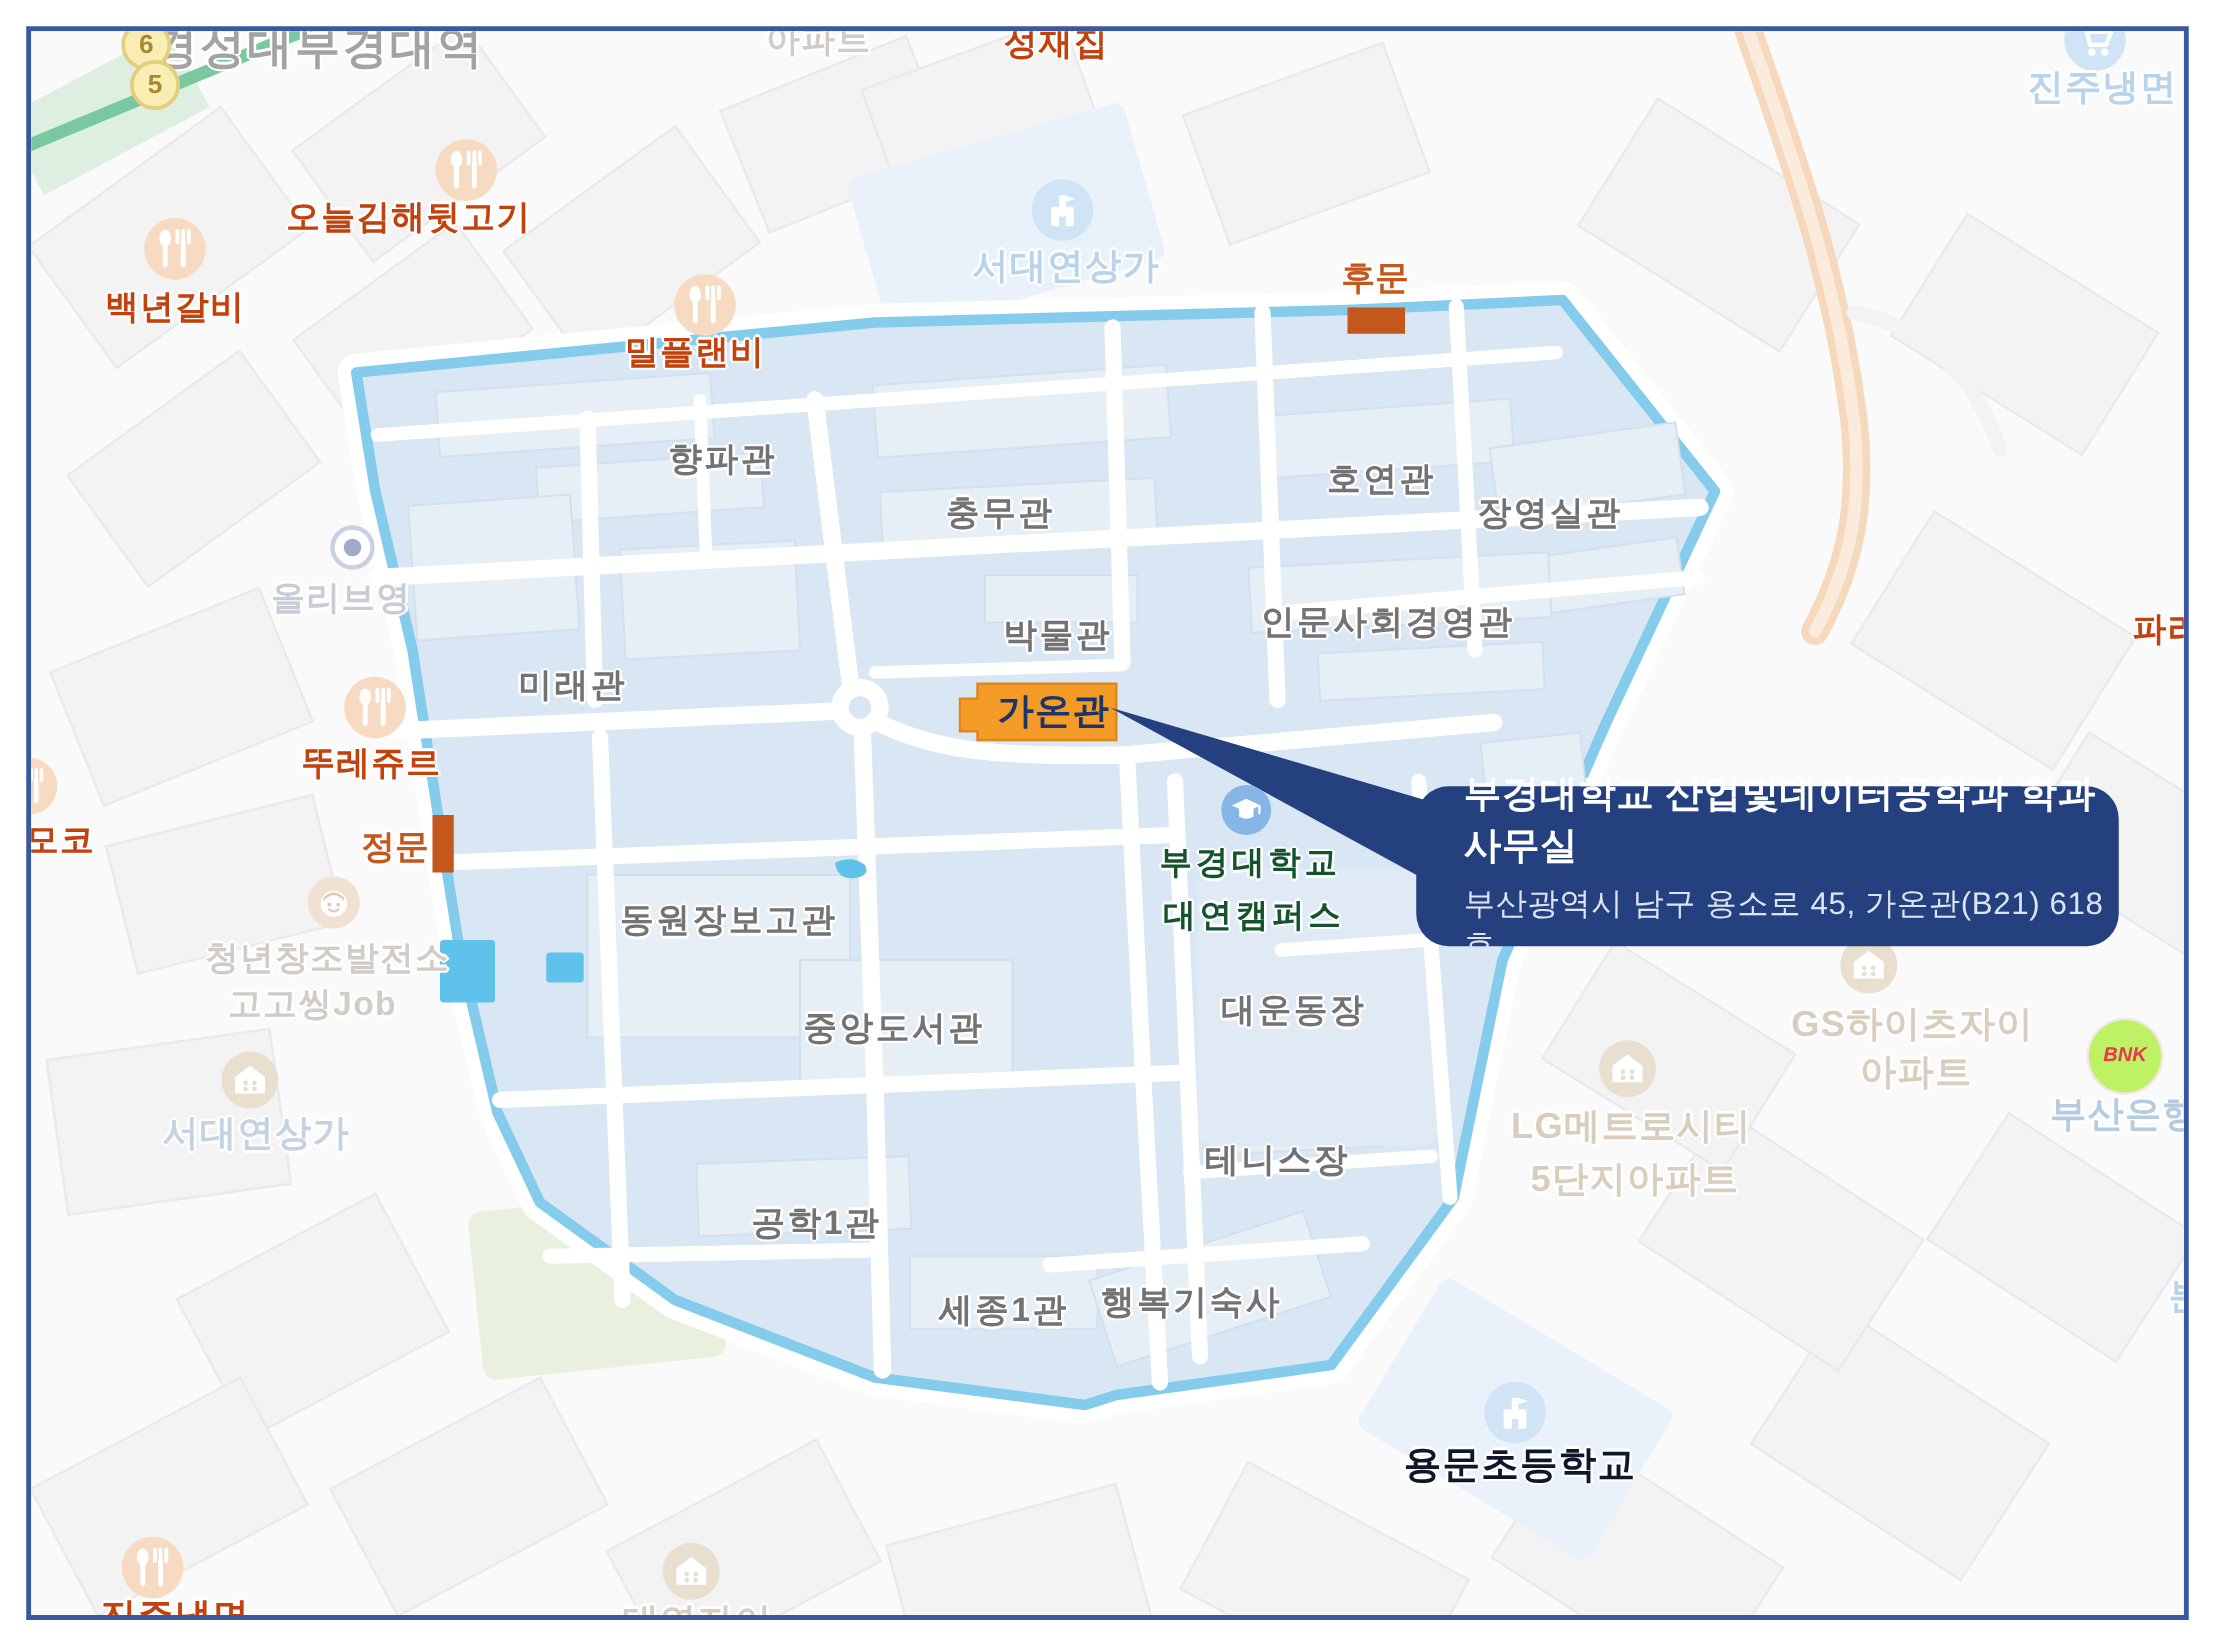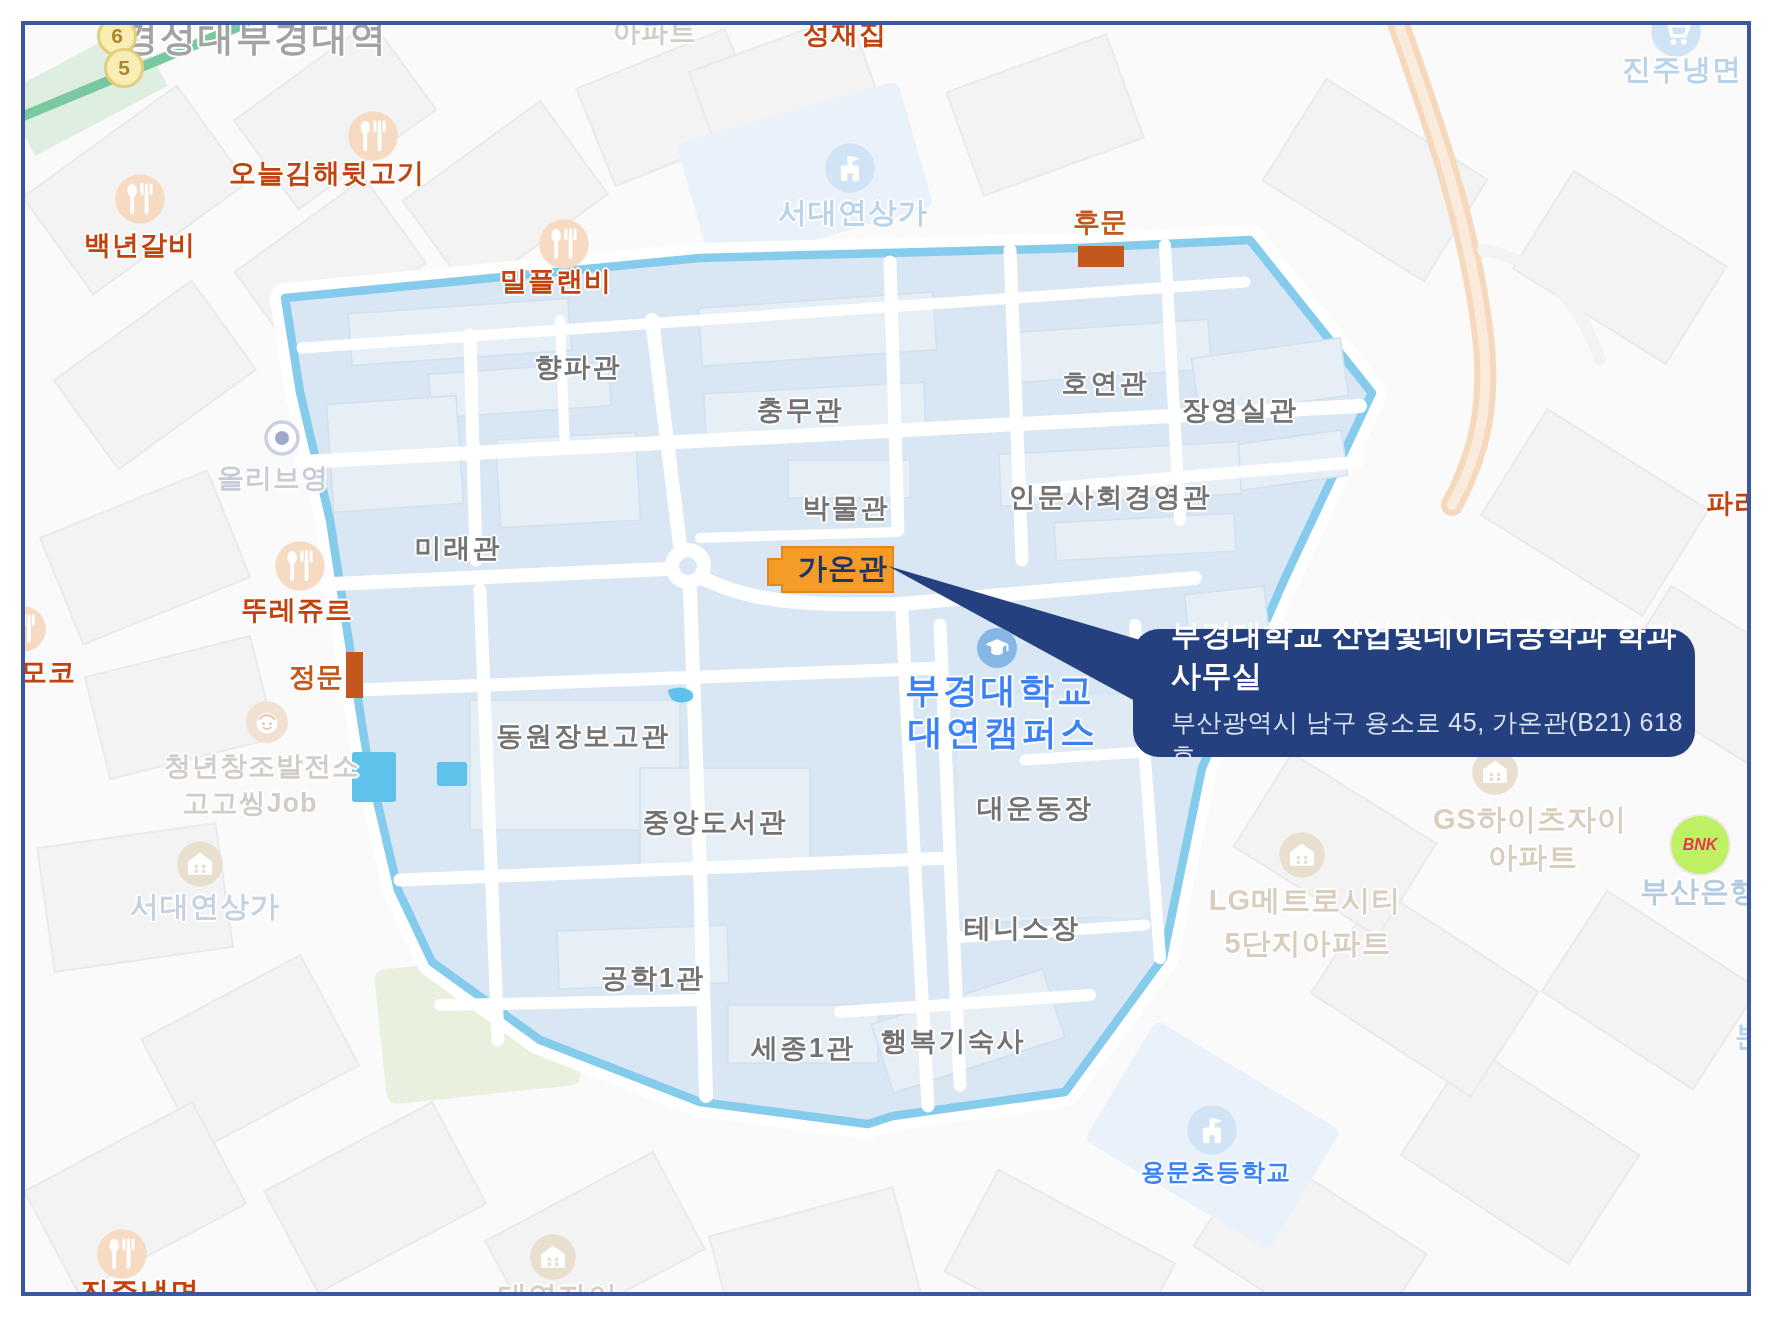--- a/index.html
+++ b/index.html
@@ -6,21 +6,21 @@
   #stage{position:relative;width:1772px;height:1317px;background:#ffffff;overflow:hidden;
          font-family:"Liberation Sans","DejaVu Sans",sans-serif;}
   #viewport{position:absolute;left:21px;top:21px;width:1722px;height:1267px;
             border:4px solid #3A57A0;overflow:hidden;background:#fafafb;}
   #world{position:absolute;left:-25px;top:-25px;width:1772px;height:1317px;}
   #baseSvg{position:absolute;left:0;top:0;}
   .lbl{position:absolute;transform:translate(-50%,-50%);white-space:nowrap;z-index:4;
        font-weight:bold;letter-spacing:1px;
        text-shadow:-2px 0 #fff,2px 0 #fff,0 -2px #fff,0 2px #fff,-1px -1px #fff,1px 1px #fff,1px -1px #fff,-1px 1px #fff;}
   .bldg{color:#737373;font-size:27px;letter-spacing:2px;}
-  .campusname{color:#3b82f6;font-size:35px;letter-spacing:3px;}
+  .campusname{color:#14532d;font-size:26px;letter-spacing:3px;}
   .peach{color:#c2410c;font-size:27px;}
   .bluepoi{color:#B9D4EA;font-size:29px;}
   .beige{color:#D9CEBE;font-size:29px;}
   .graypoi{color:#D2CCC7;font-size:27px;}
   .station{color:#A3A3A3;font-size:36px;letter-spacing:2px;}
   .gate{color:#C4571B;font-size:27px;letter-spacing:0;text-align:right;}
   .gaonlbl{color:#1C3569;font-size:29px;text-shadow:none;z-index:6;}
   .badge{position:absolute;transform:translate(-50%,-50%);width:34px;height:34px;border-radius:50%;
          background:#F8EDB2;border:3px solid #E3CE7E;color:#A8872E;font-size:21px;font-weight:bold;
          display:flex;align-items:center;justify-content:center;z-index:4;}
@@ -276,21 +276,21 @@
    <div class="lbl beige" style="left:1530px;top:820px">GS하이츠자이</div>
    <div class="lbl beige" style="left:1533px;top:858px">아파트</div>
    <div class="lbl beige" style="left:1305px;top:901px">LG메트로시티</div>
    <div class="lbl beige" style="left:1308px;top:944px">5단지아파트</div>
    <div class="lbl beige" style="left:558px;top:1297px">대연자이</div>
    <div class="lbl peach" style="left:1748px;top:503px">파리바</div>
    <div class="lbl bluepoi" style="left:1750px;top:1037px">분</div>
 
    <div id="bnk" style="left:1700px;top:845px">BNK</div>
    <div class="lbl bluepoi" style="left:1700px;top:892px;color:#B5CBE0">부산은행</div>
-   <div class="lbl bluepoi" style="left:1216px;top:1172px;font-size:24px;color:#3b82f6">용문초등학교</div>
+   <div class="lbl bluepoi" style="left:1216px;top:1172px;font-size:30px;color:#0f172a">용문초등학교</div>
 
    <div id="callout">
      <div class="t1">부경대학교 산업및데이터공학과 학과사무실</div>
      <div class="t2">부산광역시 남구 용소로 45, 가온관(B21) 618호</div>
    </div>
 
   </div>
  </div>
 </div>
 

